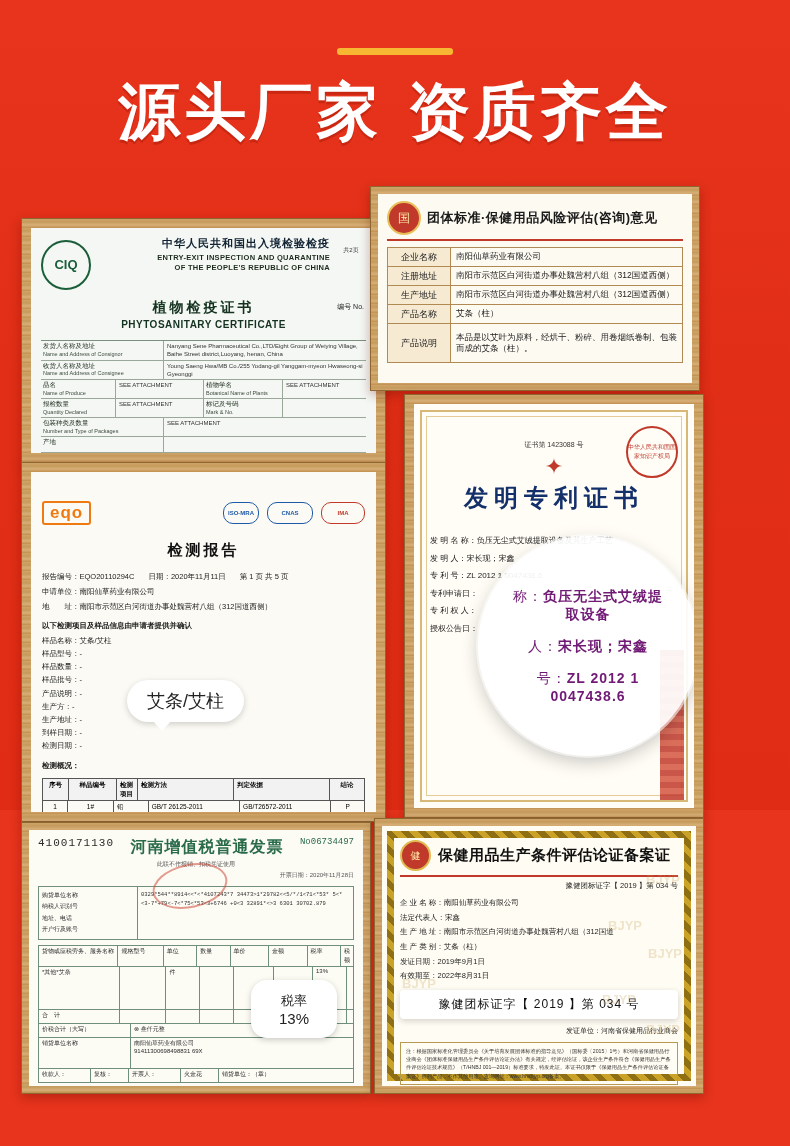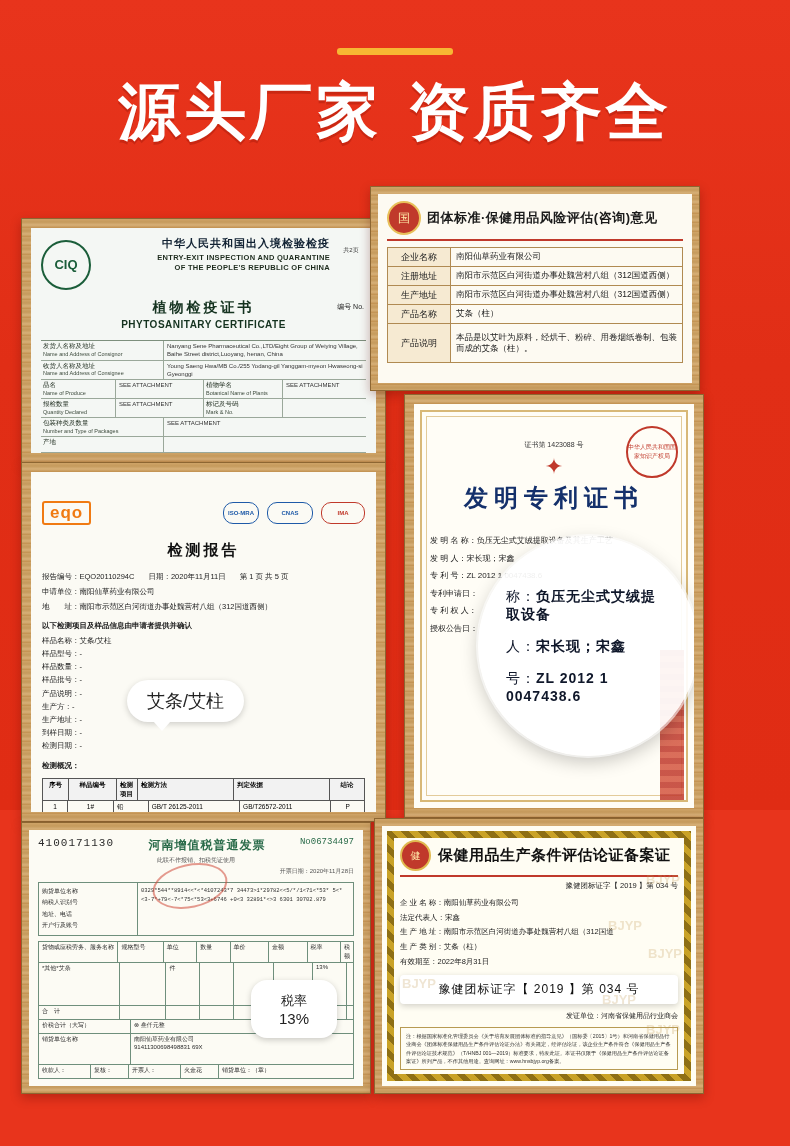--- a/index.html
+++ b/index.html
@@ -116,30 +116,30 @@
   .d4-title{text-align:center;font-size:24px;font-weight:bold;letter-spacing:6px;color:#14306b;margin-top:4px;
      font-family:"DejaVu Sans","Liberation Sans",sans-serif;}
   .d4-rows{margin-top:18px;font-size:8px;color:#222;line-height:2.2;}
   .d4-seal{position:absolute;right:16px;top:22px;width:48px;height:48px;border-radius:50%;
      border:2px solid #c0392b;color:#c0392b;font-size:6px;display:flex;align-items:center;justify-content:center;text-align:center;}
   .d4-redband{position:absolute;right:10px;bottom:8px;width:24px;height:150px;
      background:repeating-linear-gradient(180deg,#c0392b 0,#c0392b 6px,#d4553f 6px,#d4553f 12px);opacity:.85;}
   .magnify{position:absolute;left:64px;top:132px;width:220px;height:220px;border-radius:50%;
      background:rgba(255,255,255,.93);box-shadow:0 0 0 2px rgba(255,255,255,.6),0 6px 18px rgba(0,0,0,.22);
      display:flex;flex-direction:column;justify-content:center;padding:0 16px;box-sizing:border-box;}
-  .mg-l{font-size:14px;color:#0f172a;margin:7px 12px;letter-spacing:1px;}
+  .mg-l{font-size:14px;color:#701a75;margin:7px 12px;letter-spacing:1px;text-align:center;}
   .mg-l b{font-weight:bold;}
 
   
   #doc5{left:21px;top:822px;width:350px;height:272px;}
   #doc5 .frame-inner{background:#fcfbf4;}
   .d5-wrap{padding:7px 9px;font-size:6px;color:#2b2b2b;position:relative;height:100%;box-sizing:border-box;}
   .d5-head{display:flex;align-items:flex-start;justify-content:space-between;font-family:Liberation Mono, monospace;}
   .d5-code{font-size:11px;letter-spacing:1px;color:#2a2a2a;}
-  .d5-ttl{font-size:12px;font-weight:bold;color:#2a6b4a;letter-spacing:1px;text-align:center;flex:1;}
+  .d5-ttl{font-size:16px;font-weight:bold;color:#2a6b4a;letter-spacing:1px;text-align:center;flex:1;}
   .d5-no{font-size:9px;color:#2a6b4a;}
   .d5-sub{text-align:center;font-size:6px;color:#555;margin-top:2px;}
   .d5-body{display:flex;margin-top:6px;border:1px solid #6f8f7c;}
   .d5-left{width:92px;border-right:1px solid #6f8f7c;padding:3px;line-height:1.9;}
   .d5-right{flex:1;padding:3px;font-family:"Liberation Mono",monospace;font-size:5.5px;line-height:1.7;color:#333;}
   .d5-tbl{margin-top:5px;border:1px solid #6f8f7c;border-bottom:none;}
   .d5-tr{display:flex;border-bottom:1px solid #6f8f7c;min-height:13px;}
   .d5-td{border-right:1px solid #6f8f7c;padding:1px 3px;box-sizing:border-box;font-size:6px;}
   .d5-td:last-child{border-right:none;}
   .w1{width:92px;}.w2{width:52px;}.w3{width:38px;}.w4{width:44px;}.w5{flex:1;}
@@ -464,20 +464,21 @@
           <div class="d6-emb">健</div>
           <div class="d6-ttl">保健用品生产条件评估论证备案证</div>
         </div>
         <div class="d6-line"></div>
         <div class="d6-meta">豫健团标证字【 2019 】第 034 号</div>
         <div class="d6-rows">
           <div><span>企 业 名 称：</span><span>南阳仙草药业有限公司</span></div>
           <div><span>法定代表人：</span><span>宋鑫</span></div>
           <div><span>生 产 地 址：</span><span>南阳市示范区白河街道办事处魏营村八组（312国道</span></div>
           <div><span>生 产 类 别：</span><span>艾条（柱）</span></div>
+          <div><span>发证日期：</span><span>2019年9月1日</span></div>
           <div><span>有效期至：</span><span>2022年8月31日</span></div>
         </div>
         <div class="d6-box">豫健团标证字【 2019 】第 034 号</div>
         <div class="d6-sign">发证单位：河南省保健用品行业商会</div>
         <div class="d6-note">注：根据国家标准化管理委员会《关于培育发展团体标准的指导意见》（国标委〔2015〕1号）和河南省保健用品行业商会《团体标准保健用品生产条件评估论证办法》有关规定，经评估论证，该企业生产条件符合《保健用品生产条件评估论证技术规范》（T/HNBJ 001—2019）标准要求，特发此证。本证书仅限于《保健用品生产条件评估论证备案证》所列产品，不作其他用途。查询网址：www.hnsbjyp.org备案。</div>
         <div class="d6-wm" style="right:16px;top:46px">BJYP</div>
         <div class="d6-wm" style="right:54px;top:92px">BJYP</div>
         <div class="d6-wm" style="right:14px;top:120px">BJYP</div>
         <div class="d6-wm" style="left:20px;top:150px">BJYP</div>
         <div class="d6-wm" style="right:60px;top:166px">BJYP</div>

